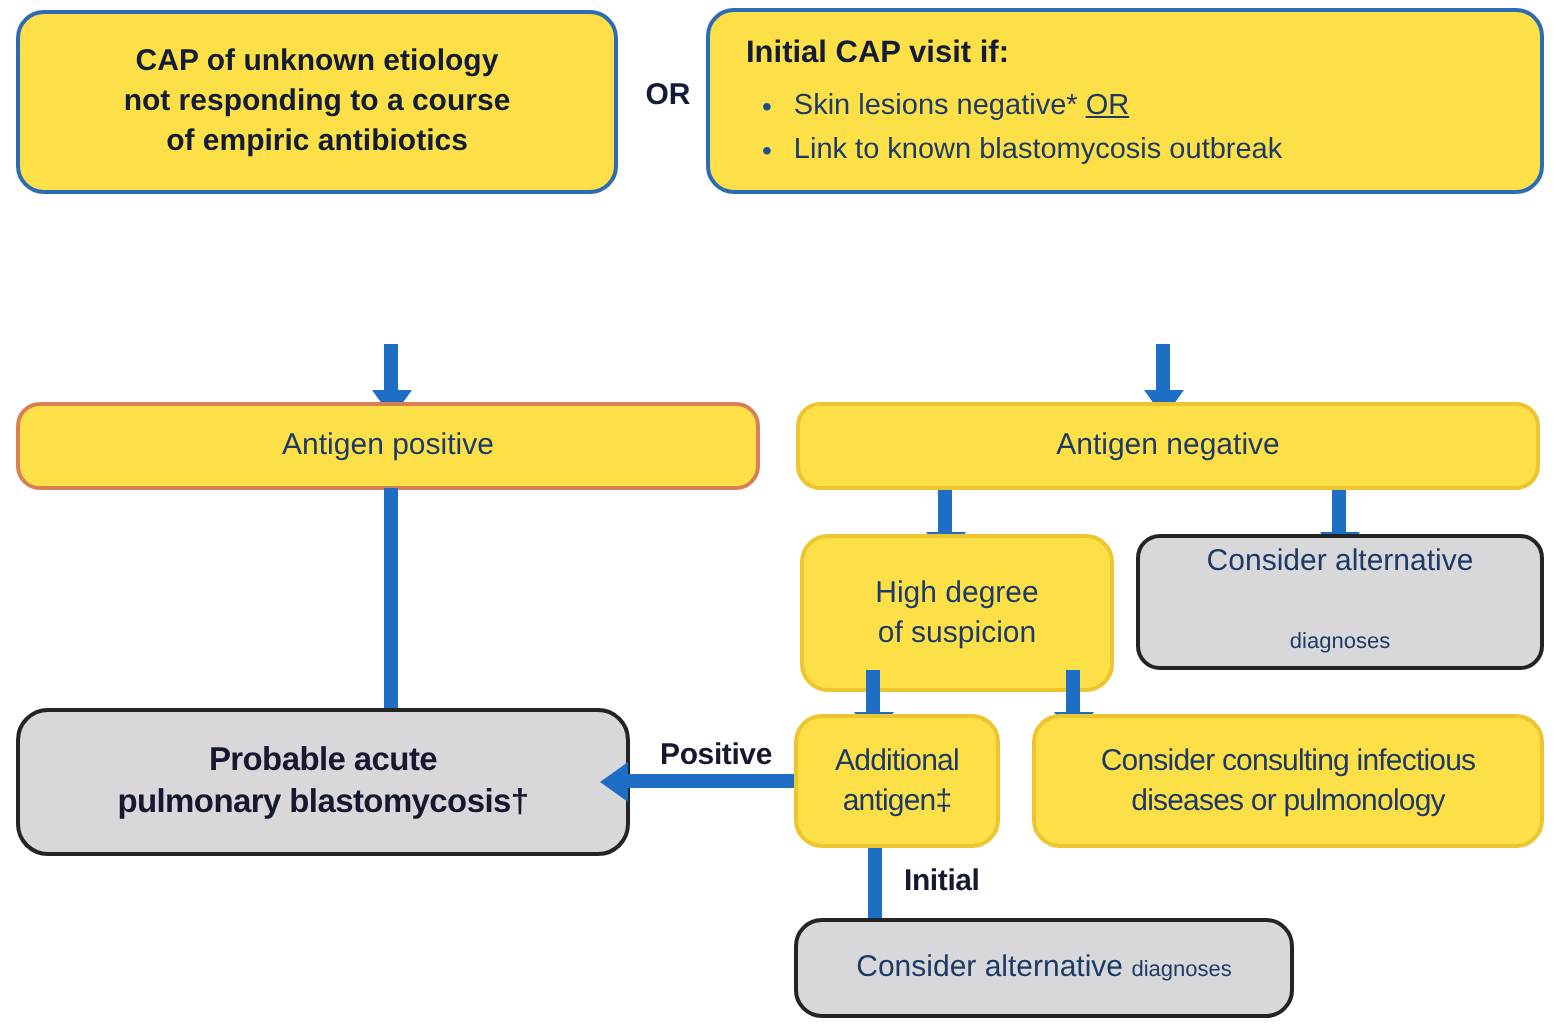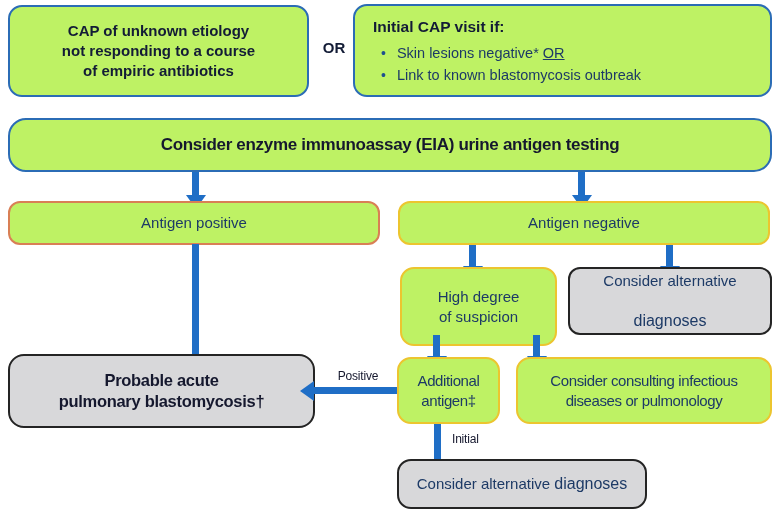--- a/index.html
+++ b/index.html
@@ -1,41 +1,41 @@
 <!DOCTYPE html>
 <html><head>
 <meta charset="utf-8">
 <style>
   html,body{margin:0;padding:0;background:#ffffff;}
   .canvas{
     position:relative;width:780px;height:518px;background:#ffffff;
     font-family:"Liberation Sans",sans-serif;overflow:hidden;
   }
   .box{
-    position:absolute;background:#bef264;box-sizing:border-box;
+    position:absolute;background:#fde047;box-sizing:border-box;
     display:flex;align-items:center;justify-content:center;
     text-align:center;color:#1d3a66;font-size:15px;line-height:20px;
   }
   .pre{white-space:pre-line;}
   .b-blue{border:2px solid #2b6cb5;}
   .b-orange{border:2px solid #d97f55;}
   .b-yellow{border:2px solid #ecc52f;}
   .gray{background:#d8d8da;border:2.5px solid #242424;}
   .r12{border-radius:12px;}.r14{border-radius:14px;}.r16{border-radius:16px;}.r18{border-radius:18px;}
   .bold-head{font-weight:bold;color:#131c36;}
   .cond{letter-spacing:-0.4px;}
   .cond-bold{font-weight:bold;color:#15182e;letter-spacing:-0.3px;}
-  .small2{font-size:16px;margin-top:20px;}
+  .small2{font-size:11px;margin-top:20px;}
   .u{text-decoration:underline;}
   .or-label{
     position:absolute;left:313px;top:39px;width:42px;text-align:center;
     font-weight:bold;font-size:15px;color:#131c36;
   }
   .flow-label{
-    position:absolute;font-weight:normal;font-size:12px;color:#15182e;
+    position:absolute;font-weight:bold;font-size:15px;color:#15182e;
     letter-spacing:-0.2px;
   }
   .init-box{flex-direction:column;align-items:flex-start;justify-content:flex-start;
     padding:11px 14px 8px 17px;text-align:right;}
   .init-title{font-weight:bold;font-size:15.5px;color:#131c36;margin:0 0 5px 1px;}
   .bullet-row{display:flex;align-items:flex-start;font-size:14.5px;line-height:22px;color:#1d3a66;}
   .dot{color:#1d4f8f;margin:0 11px 0 9px;font-size:14px;}
   .shaft{position:absolute;background:#1f6ec6;}
   .head-down{position:absolute;width:0;height:0;
     border-left:10px solid transparent;border-right:10px solid transparent;
@@ -64,21 +64,20 @@
         <span>Skin lesions negative*</span>
         <span class="u">OR</span>
       </span>
     </div>
     <div class="bullet-row">
       <span class="dot">•</span>
       <span>Link to known blastomycosis outbreak</span>
     </div>
   </div>
 
-  <div class="box b-blue r18 cond-bold" style="left:8px;top:118px;width:764px;height:54px;font-size:17px;">Consider enzyme immunoassay (EIA) urine antigen testing</div>
 
   <div>
     <div class="shaft" style="left:192px;top:172px;width:7px;height:24px;"></div>
     <div class="head-down" style="left:186px;top:195px;"></div>
   </div>
   <div>
     <div class="shaft" style="left:578px;top:172px;width:7px;height:24px;"></div>
     <div class="head-down" style="left:572px;top:195px;"></div>
   </div>
 

